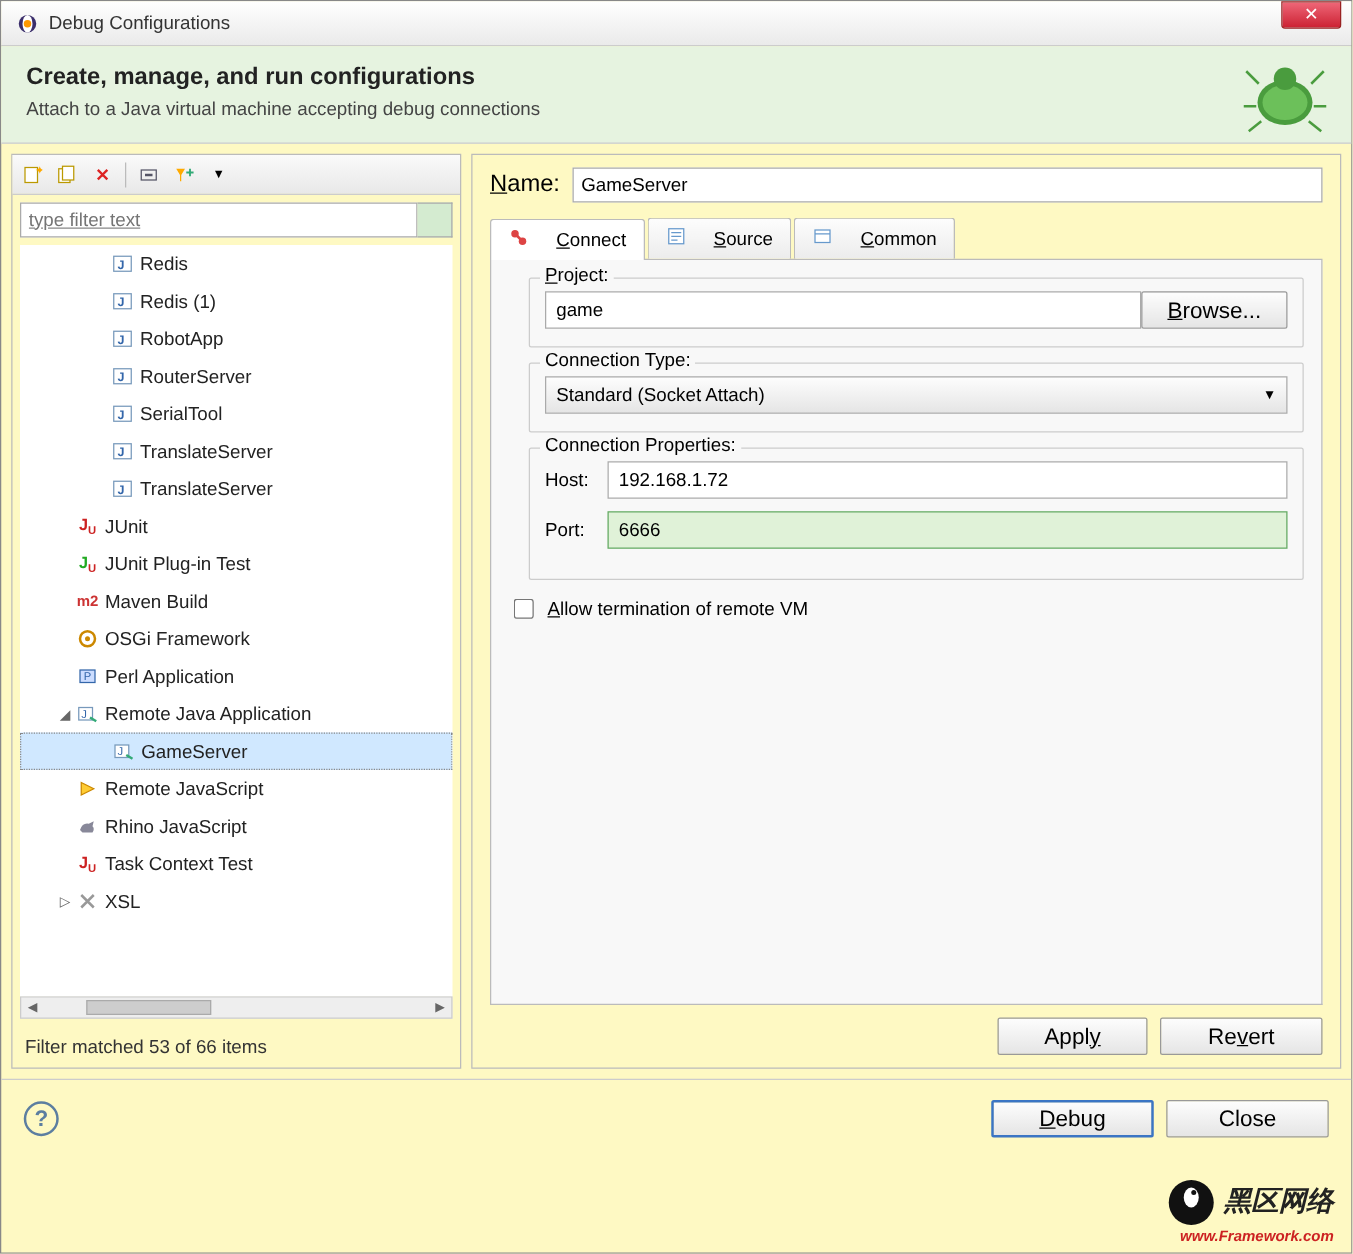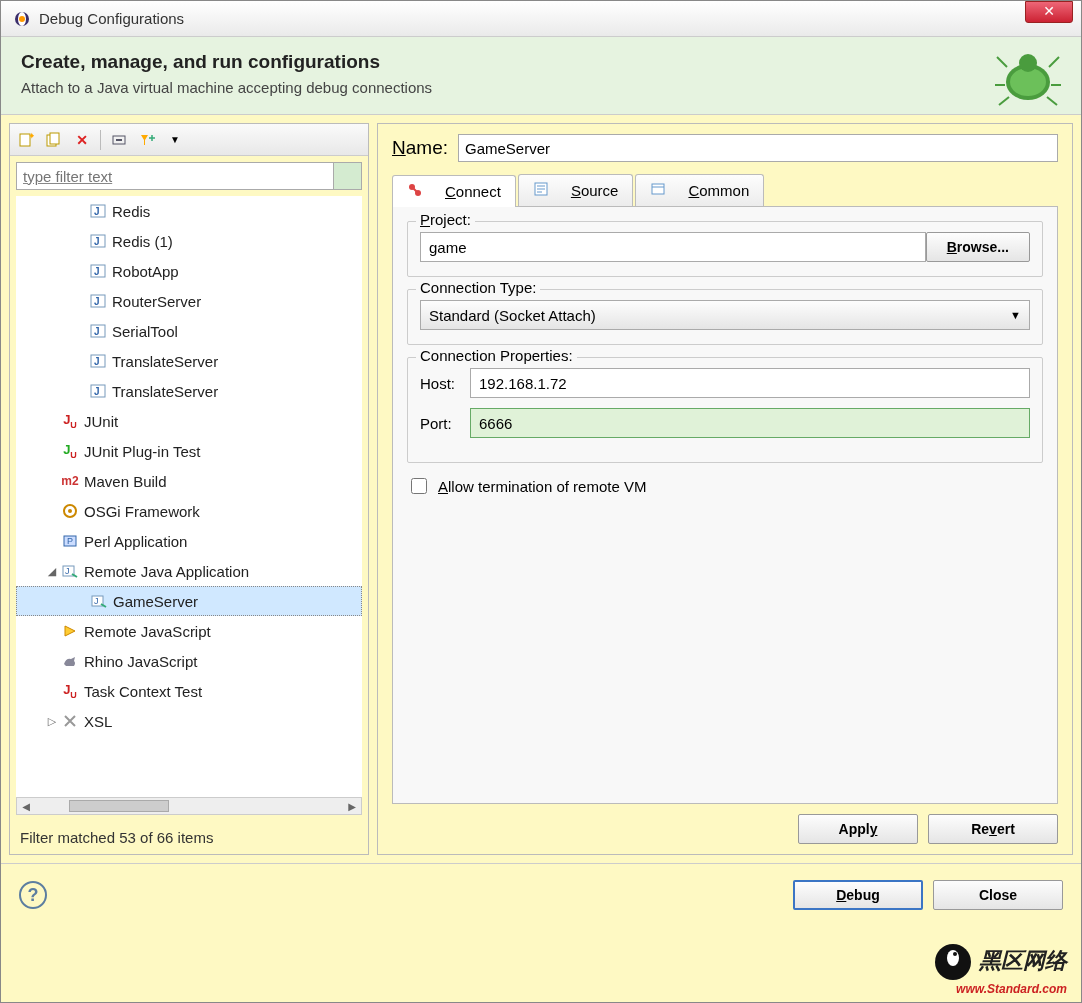--- a/index.html
+++ b/index.html
@@ -43,25 +43,25 @@
 .right-panel { flex:1; border:1px solid #bbb; display:flex; flex-direction:column; padding:10px 14px; }
 .name-row { display:flex; align-items:center; gap:10px; margin-bottom:12px; }
 .name-row label { font-size:19px; }
 .name-row input { flex:1; height:28px; border:1px solid #aaa; padding:2px 6px; font-size:15px; }
 
 .tabs { display:flex; border-bottom:1px solid #bbb; }
 .tab { display:flex; align-items:center; gap:22px; padding:6px 14px; font-size:15px; border:1px solid #bbb; border-bottom:none; background:linear-gradient(#fdfdfd,#ececec); margin-right:2px; cursor:pointer; border-radius:3px 3px 0 0; }
 .tab.active { background:#fff; position:relative; top:1px; }
 
 .tab-body { border:1px solid #bbb; border-top:none; flex:1; padding:14px; background:#f8f8f8; }
-.group { border:1px solid #ccc; border-radius:2px; padding:10px 12px 14px 12px; margin-bottom:12px; position:relative; background:#f8f8f8; }
+.group { border:1px solid #ccc; border-radius:2px; padding:10px 12px 14px 12px; margin-bottom:12px; position:relative; background:#f8f8f8;margin-left:16px; }
 .group-title { position:absolute; top:-11px; left:8px; background:#f8f8f8; padding:0 4px; font-size:15px; }
 .proj-row { display:flex; gap:0;border-radius:10px; }
 .proj-row input { flex:1; height:30px; border:1px solid #aaa; padding:2px 8px; font-size:15px; background:#fff; }
-.btn { height:30px; padding:0 20px; background:linear-gradient(#fdfdfd,#e5e5e5); border:1px solid #999; border-radius:2px; font-size:14px; cursor:pointer;font-weight:bold; }
+.btn { height:30px; padding:0 20px; background:linear-gradient(#fdfdfd,#e5e5e5); border:1px solid #999; border-radius:2px; font-size:18px; cursor:pointer; }
 
 .conn-select { width:100%; height:30px; border:1px solid #aaa; background:linear-gradient(#fdfdfd,#e5e5e5); padding:2px 8px; font-size:15px; display:flex; align-items:center; justify-content:space-between; cursor:pointer; }
 
 .prop-row { display:flex; align-items:center; margin-bottom:10px; }
 .prop-row label { width:50px; font-size:15px; }
 .prop-row input { flex:1; height:30px; border:1px solid #aaa; padding:2px 8px; font-size:15px; }
 .prop-row input.focused { background:#e0f2d8; border:1px solid #6a6; }
 
 .check-row { display:flex; align-items:center; gap:8px; font-size:15px; margin-top:8px; }
 .check-row input { width:16px; height:16px; }
@@ -410,15 +410,15 @@
     <button class="btn" style="width:130px">Close</button>
   </div>
 
   <div class="watermark">
     <svg width="40" height="40" style="vertical-align:middle">
         <circle cx="20" cy="20" r="18" fill="#111"></circle>
         <ellipse cx="20" cy="16" rx="6" ry="8" fill="#fff"></ellipse>
         <circle cx="22" cy="12" r="2" fill="#111"></circle>
       </svg>
     <span>黑区网络</span>
-    <span class="red">www.Standard.com</span>
+    <span class="red">www.Framework.com</span>
   </div>
 </div>
 
 </body></html>

